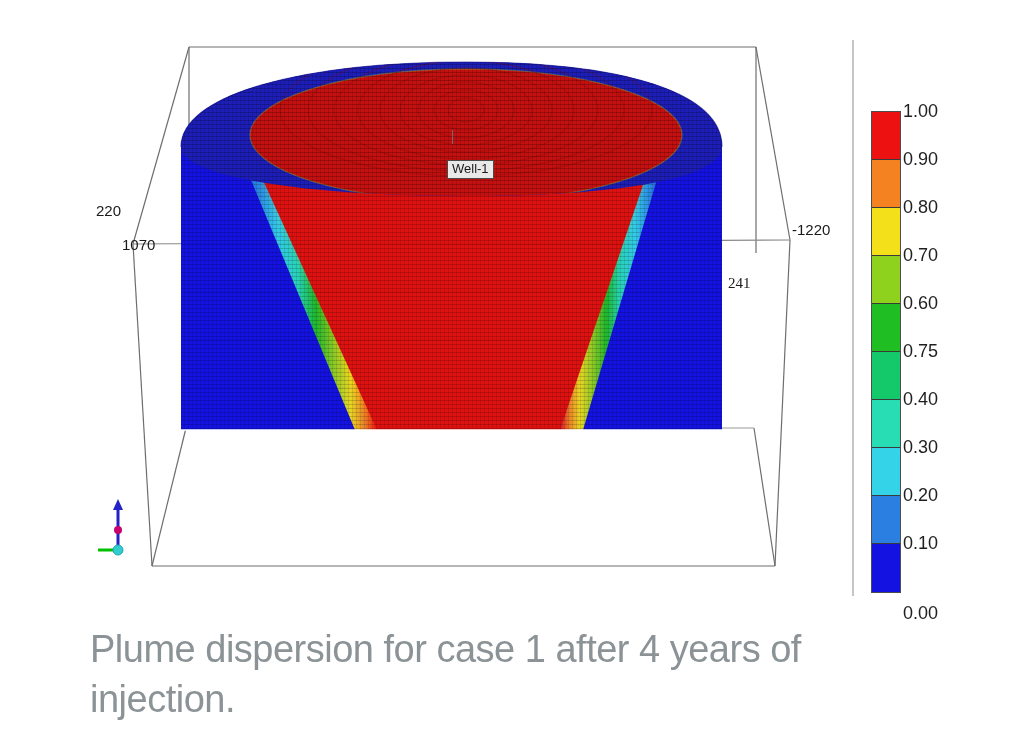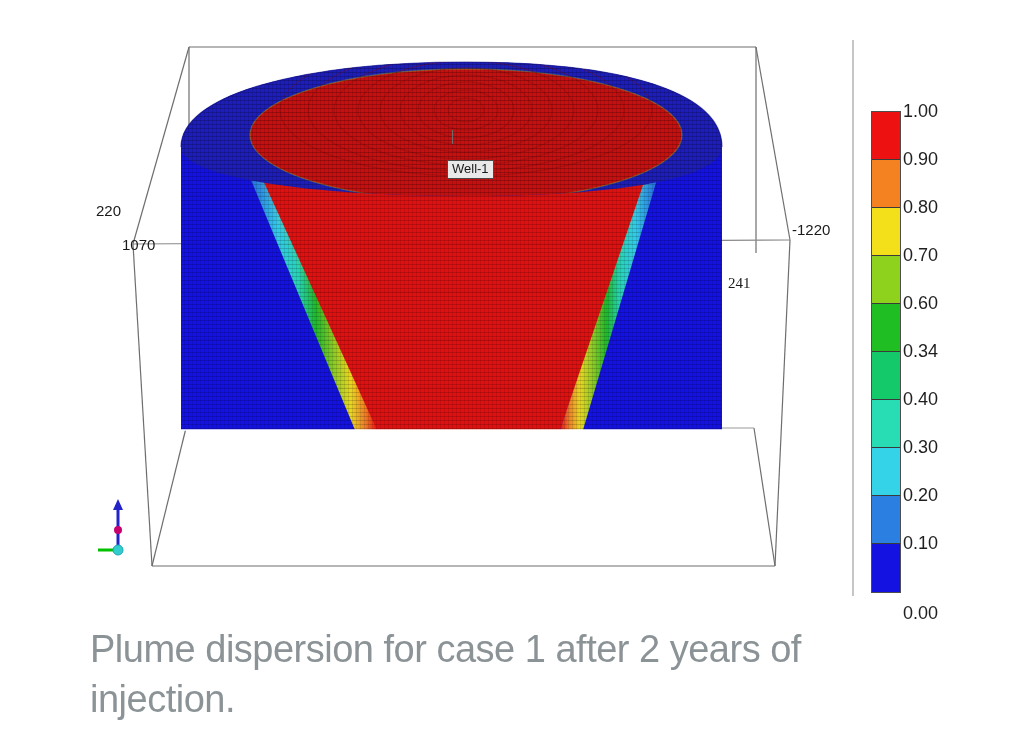--- a/index.html
+++ b/index.html
@@ -286,23 +286,23 @@
         <div class="cb-band" style="background: rgb(40, 220, 180);"></div>
         <div class="cb-band" style="background: rgb(53, 211, 232);"></div>
         <div class="cb-band" style="background: rgb(42, 127, 224);"></div>
         <div class="cb-band" style="background: rgb(20, 18, 224);"></div>
       </div>
   <div class="cb-tick" style="top: -10px;">1.00</div>
       <div class="cb-tick" style="top: 38px;">0.90</div>
       <div class="cb-tick" style="top: 86px; text-align: center;">0.80</div>
       <div class="cb-tick" style="top: 134px; text-align: center;">0.70</div>
       <div class="cb-tick" style="top: 182px;">0.60</div>
-      <div class="cb-tick" style="top: 230px;">0.34</div>
+      <div class="cb-tick" style="top: 230px;">0.75</div>
       <div class="cb-tick" style="top: 278px;">0.40</div>
       <div class="cb-tick" style="top: 326px;">0.30</div>
       <div class="cb-tick" style="top: 374px;">0.20</div>
       <div class="cb-tick" style="top: 422px; text-align: center;">0.10</div>
       <div class="cb-tick" style="top: 492px;">0.00</div>
     </div>
 
-  <div id="caption">Plume dispersion for case 1 after 2 years of injection.</div>
+  <div id="caption">Plume dispersion for case 1 after 4 years of injection.</div>
 
 </div>
 
 </body></html>

